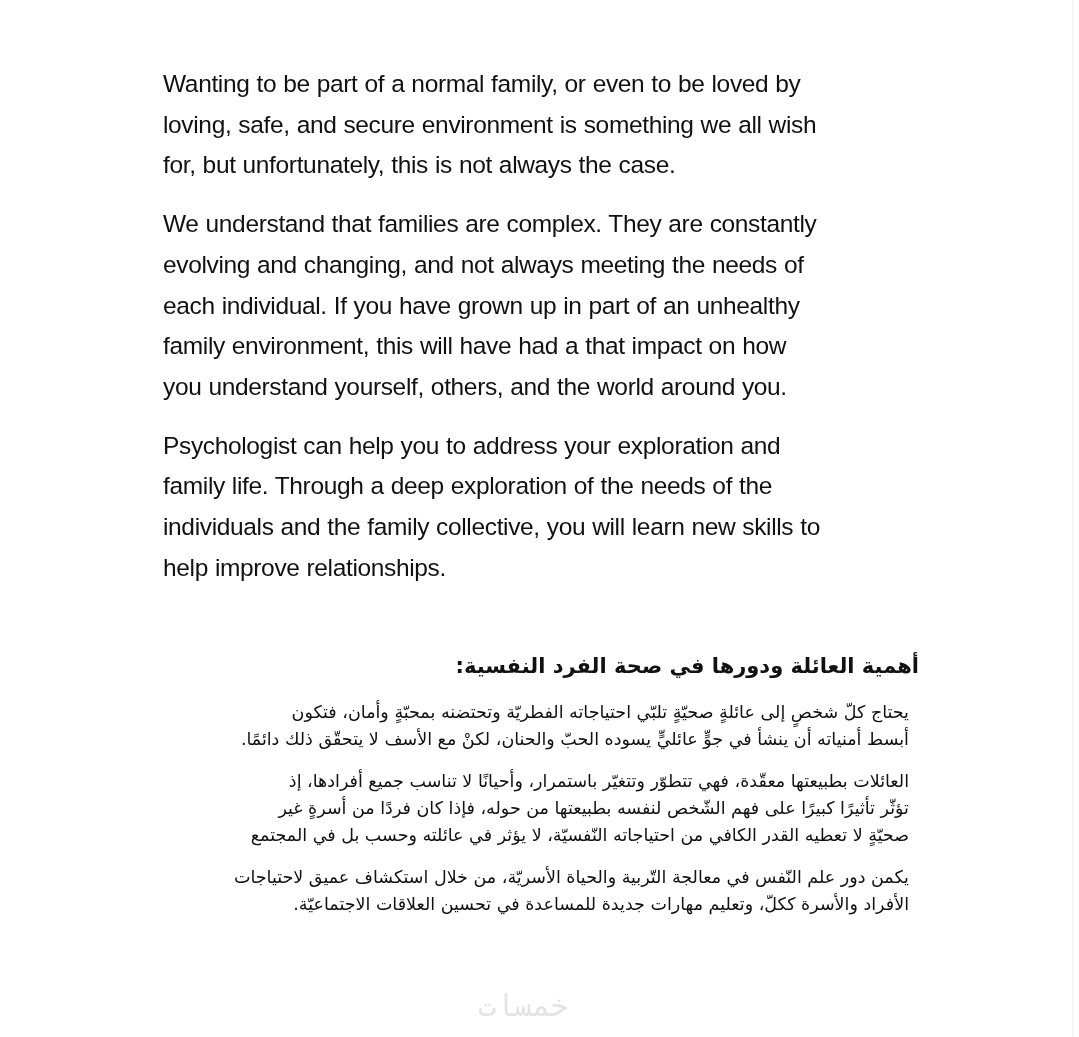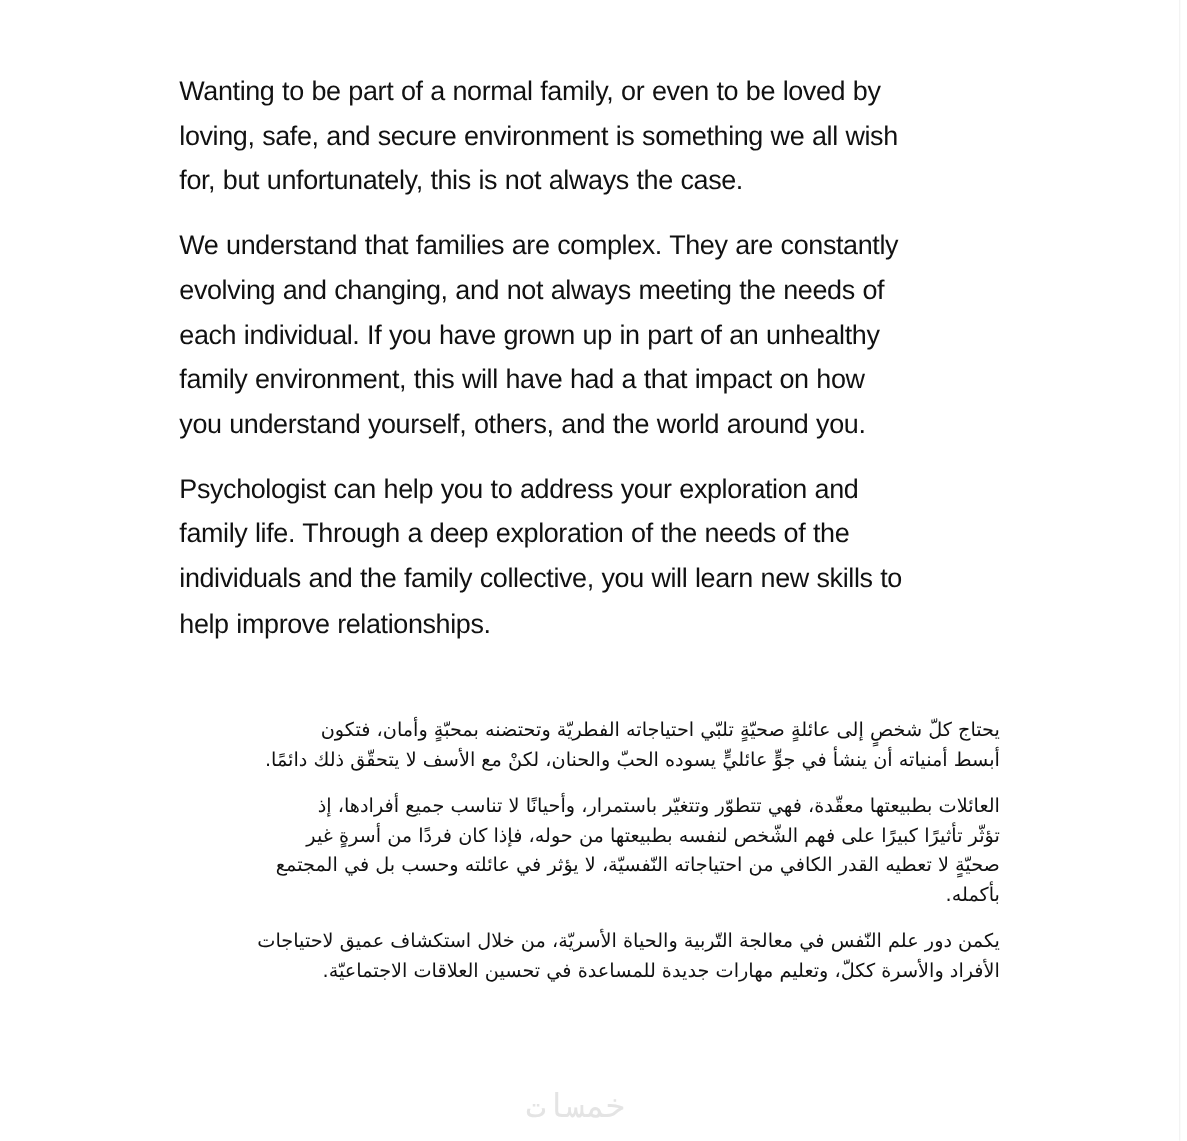--- a/index.html
+++ b/index.html
@@ -98,29 +98,29 @@
   </p>
   <p class="en-para">
     <span class="en-line">Psychologist can help you to address your exploration and</span>
     <span class="en-line">family life. Through a deep exploration of the needs of the</span>
     <span class="en-line">individuals and the family collective, you will learn new skills to</span>
     <span class="en-line">help improve relationships.</span>
   </p>
 </div>
 
 <div class="ar-section">
+  <h2 class="ar-heading">أهمية العائلة ودورها في صحة الفرد النفسية:</h2>
   <p class="ar-para">
     <span class="ar-line">يحتاج كلّ شخصٍ إلى عائلةٍ صحيّةٍ تلبّي احتياجاته الفطريّة وتحتضنه بمحبّةٍ وأمان، فتكون</span>
     <span class="ar-line">أبسط أمنياته أن ينشأ في جوٍّ عائليٍّ يسوده الحبّ والحنان، لكنْ مع الأسف لا يتحقّق ذلك دائمًا.</span>
   </p>
   <p class="ar-para">
     <span class="ar-line">العائلات بطبيعتها معقّدة، فهي تتطوّر وتتغيّر باستمرار، وأحيانًا لا تناسب جميع أفرادها، إذ</span>
     <span class="ar-line">تؤثّر تأثيرًا كبيرًا على فهم الشّخص لنفسه بطبيعتها من حوله، فإذا كان فردًا من أسرةٍ غير</span>
     <span class="ar-line">صحيّةٍ لا تعطيه القدر الكافي من احتياجاته النّفسيّة، لا يؤثر في عائلته وحسب بل في المجتمع</span>
-    <span class="ar-line">بأكمله.</span>
   </p>
   <p class="ar-para">
     <span class="ar-line">يكمن دور علم النّفس في معالجة التّربية والحياة الأسريّة، من خلال استكشاف عميق لاحتياجات</span>
     <span class="ar-line">الأفراد والأسرة ككلّ، وتعليم مهارات جديدة للمساعدة في تحسين العلاقات الاجتماعيّة.</span>
   </p>
 </div>
 
 <div class="watermark">خمسات</div>
 
 </body></html>

